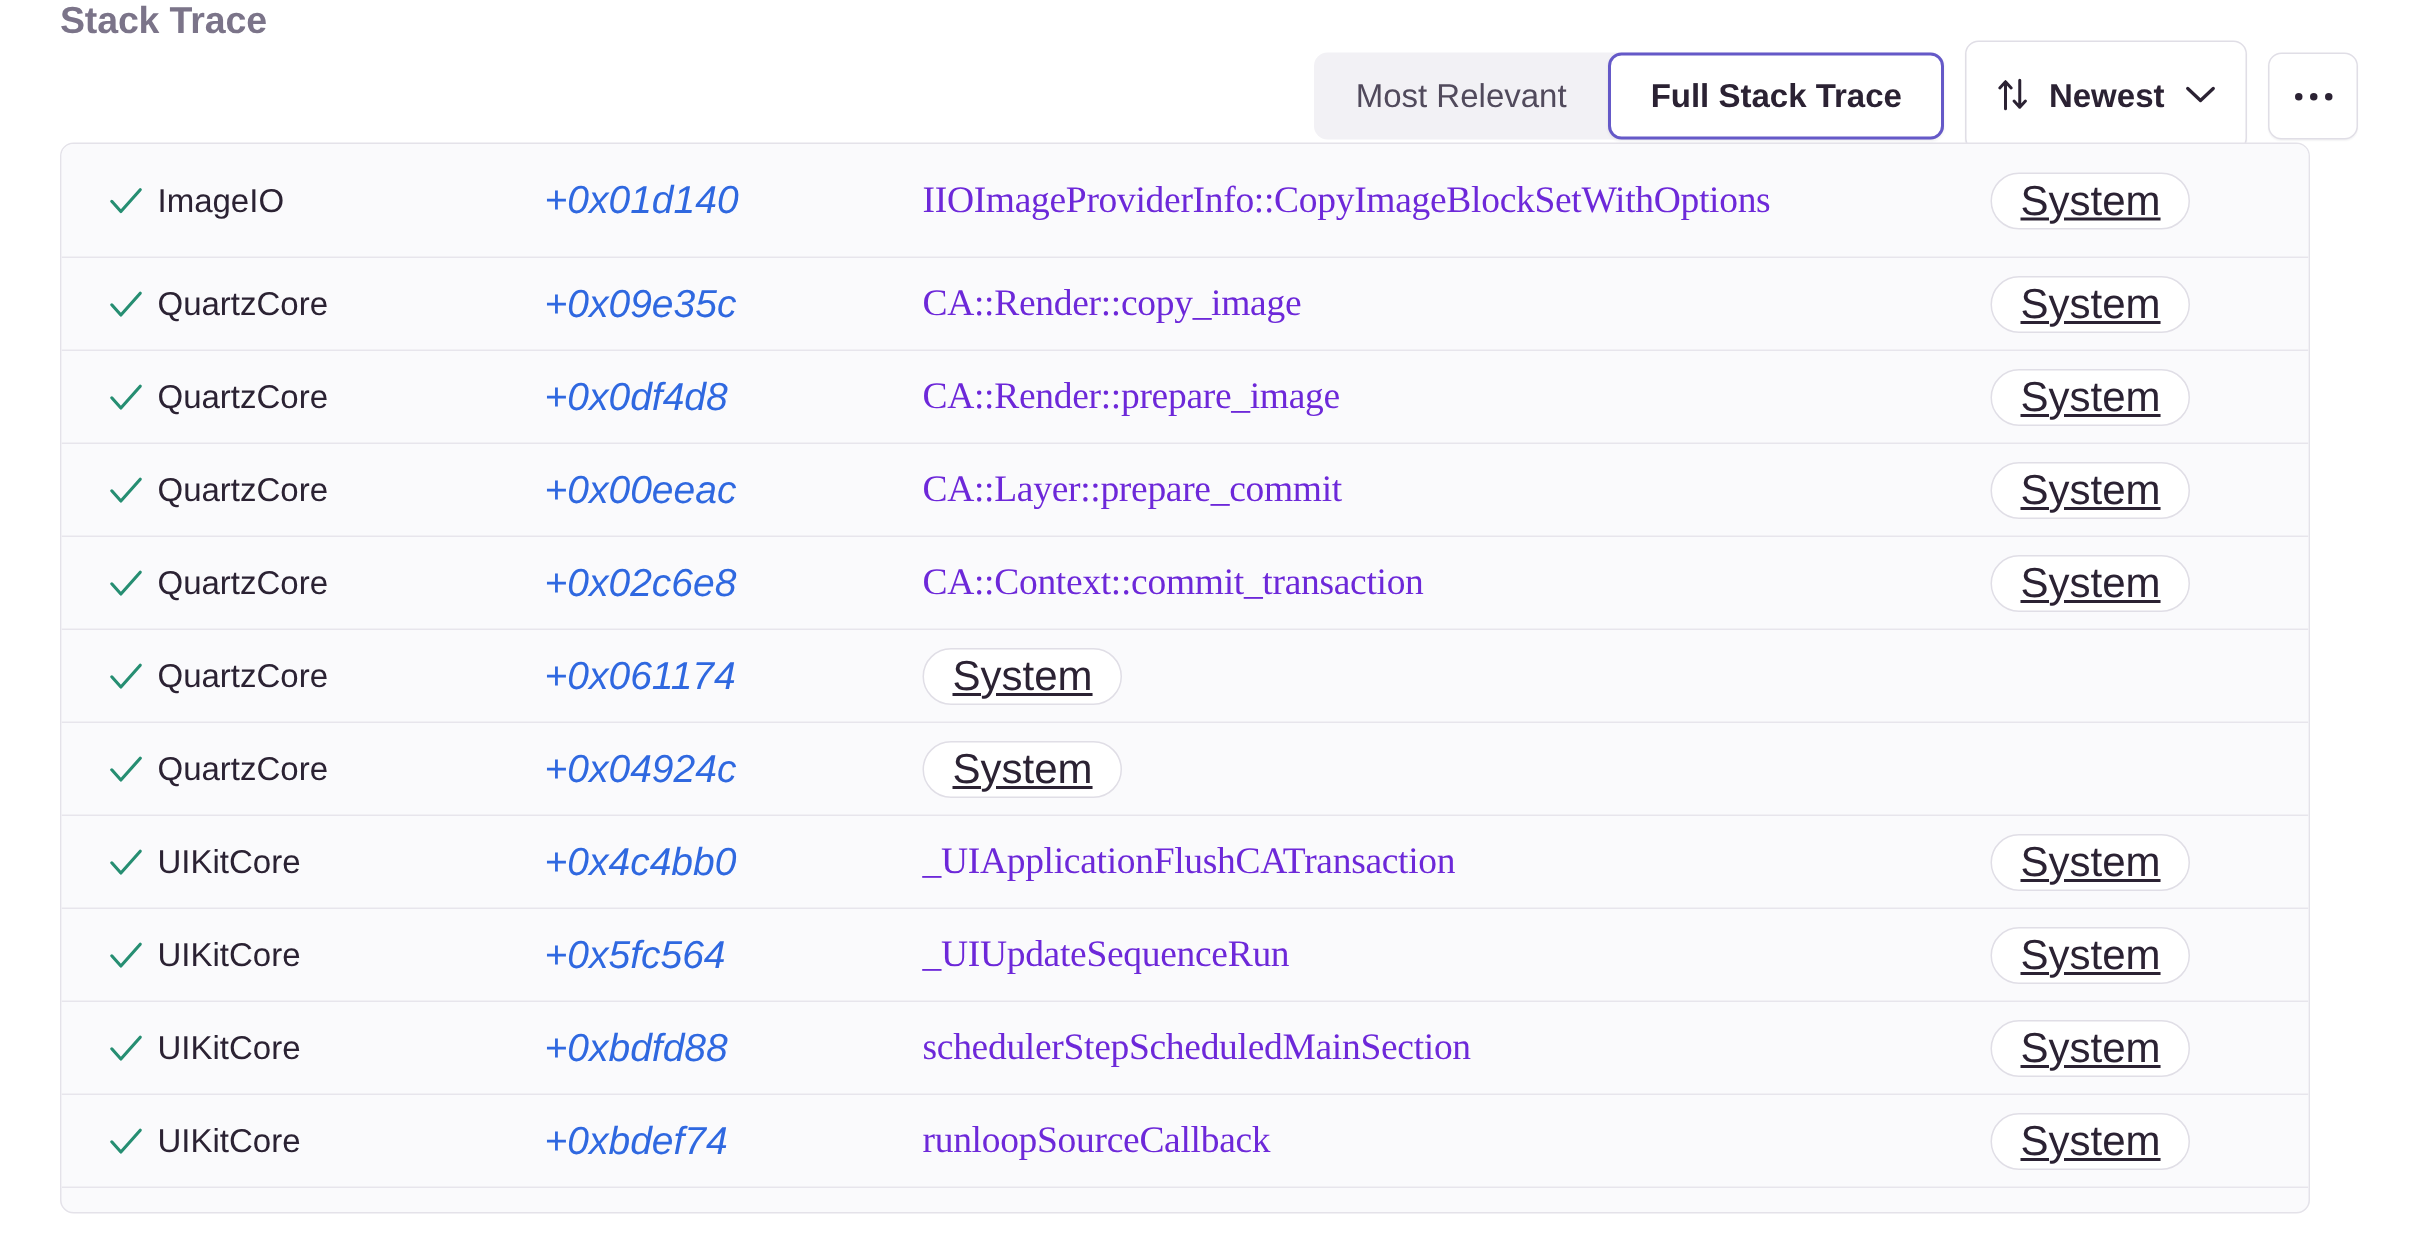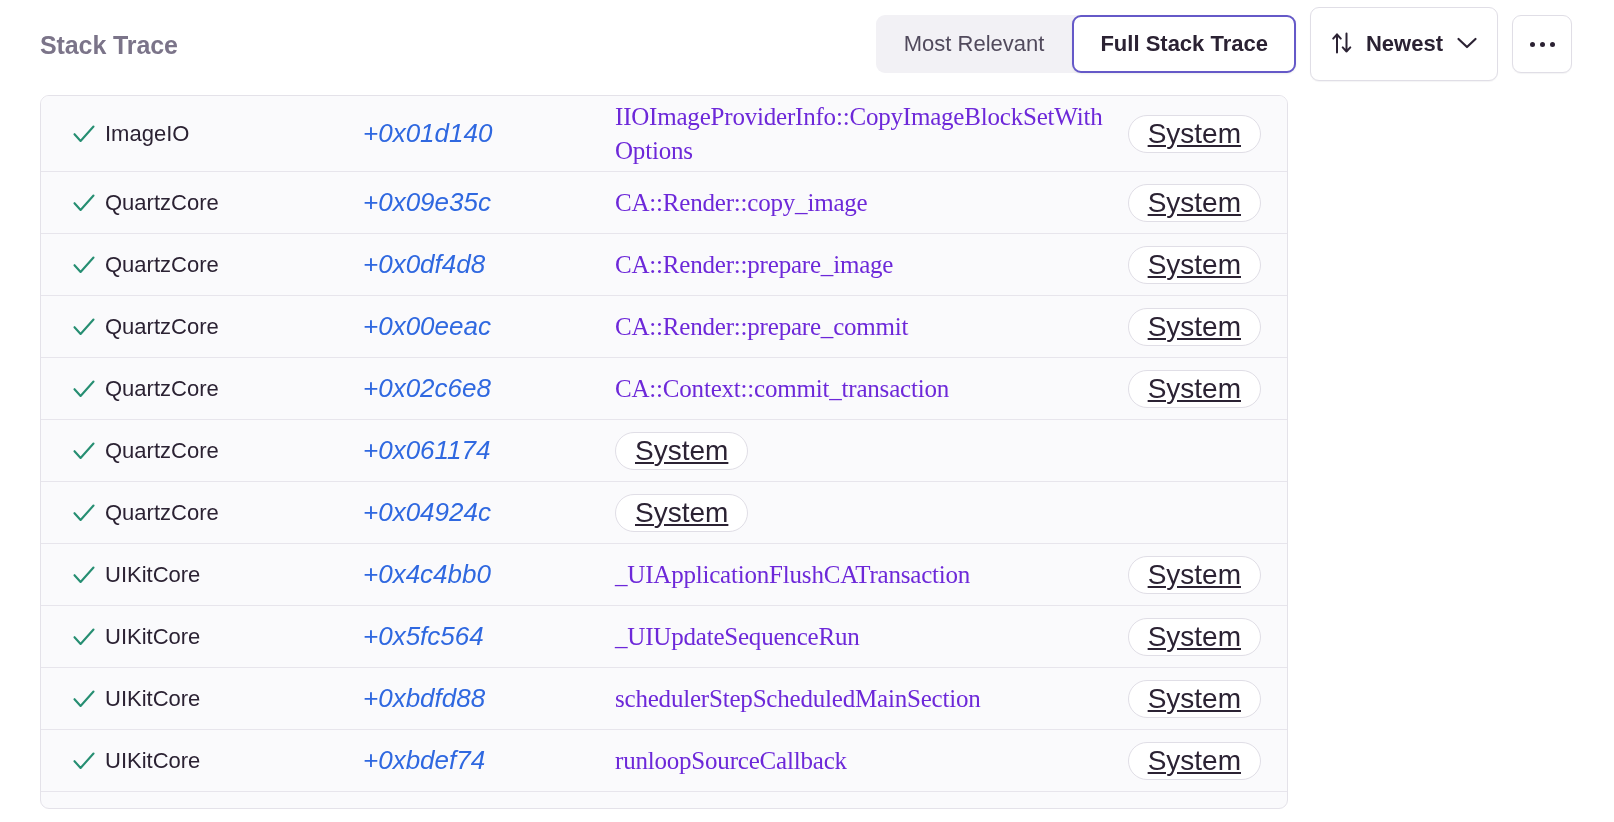--- a/index.html
+++ b/index.html
@@ -22,22 +22,23 @@
   }
 
   
   .header {
     position: absolute;
     left: 0;
     top: 0;
     width: 1614px;
     height: 88px;
     display: flex;
-    align-items: center;
+    align-items: flex-start;
     padding: 0 42px 0 40px;
+    flex-direction: column;
   }
 
   .title {
     font-size: 25px;
     font-weight: 700;
     color: #7b7489;
     letter-spacing: -0.1px;
     line-height: 1;
     margin-top: 2px;
   }
@@ -126,21 +127,21 @@
     height: 5px;
     border-radius: 50%;
     background: #2b2233;
   }
 
   
   .frames {
     position: absolute;
     left: 40px;
     top: 95px;
-    width: 1248px;
+    width: 1500px;
     height: 714px;
     background: #fafafc;
     border: 1.5px solid #e4e2e9;
     border-radius: 9px;
     overflow: hidden;
   }
 
   .frame-row {
     display: flex;
     align-items: center;
@@ -295,21 +296,21 @@
         </div>
       </div>
       <div class="frame-row">
         <div class="check">
           <svg width="26" height="26" viewBox="0 0 26 26" fill="none" aria-hidden="true">
             <path d="M3.5 13.2L9.6 20L22.5 5.5" stroke="#268e72" stroke-width="2.1" stroke-linecap="round" stroke-linejoin="round"></path>
           </svg>
         </div>
         <div class="pkg">QuartzCore</div>
         <a class="offset">+0x00eeac</a>
-        <div class="func">CA::Render::prepare_commit</div>
+        <div class="func">CA::Layer::prepare_commit</div>
         <div class="badge-cell">
           <span class="badge">System</span>
         </div>
       </div>
       <div class="frame-row">
         <div class="check">
           <svg width="26" height="26" viewBox="0 0 26 26" fill="none" aria-hidden="true">
             <path d="M3.5 13.2L9.6 20L22.5 5.5" stroke="#268e72" stroke-width="2.1" stroke-linecap="round" stroke-linejoin="round"></path>
           </svg>
         </div>

